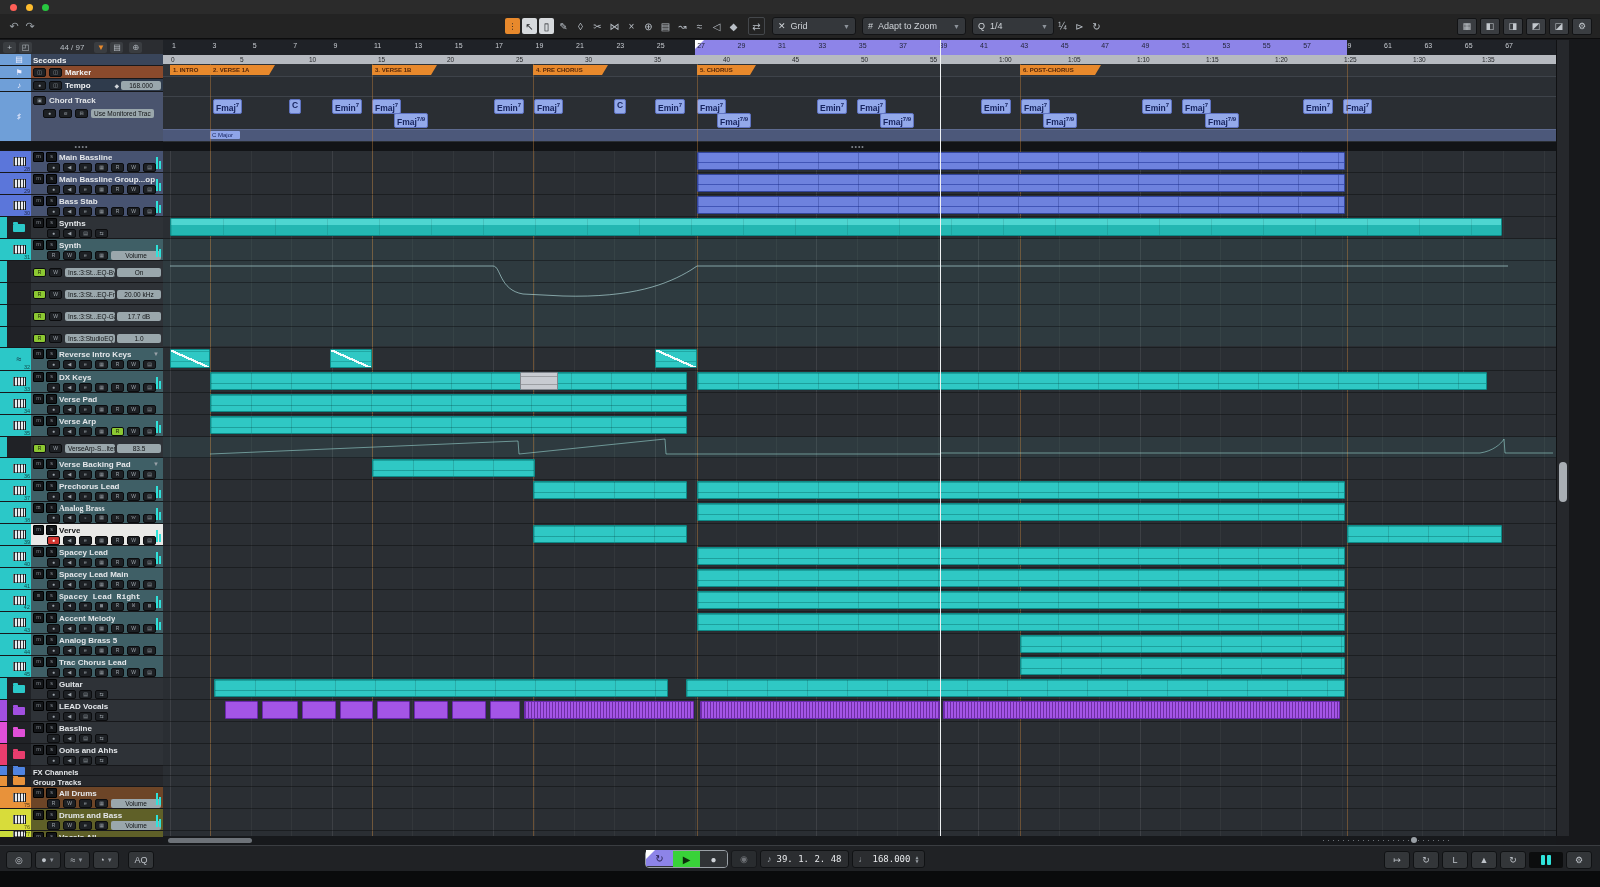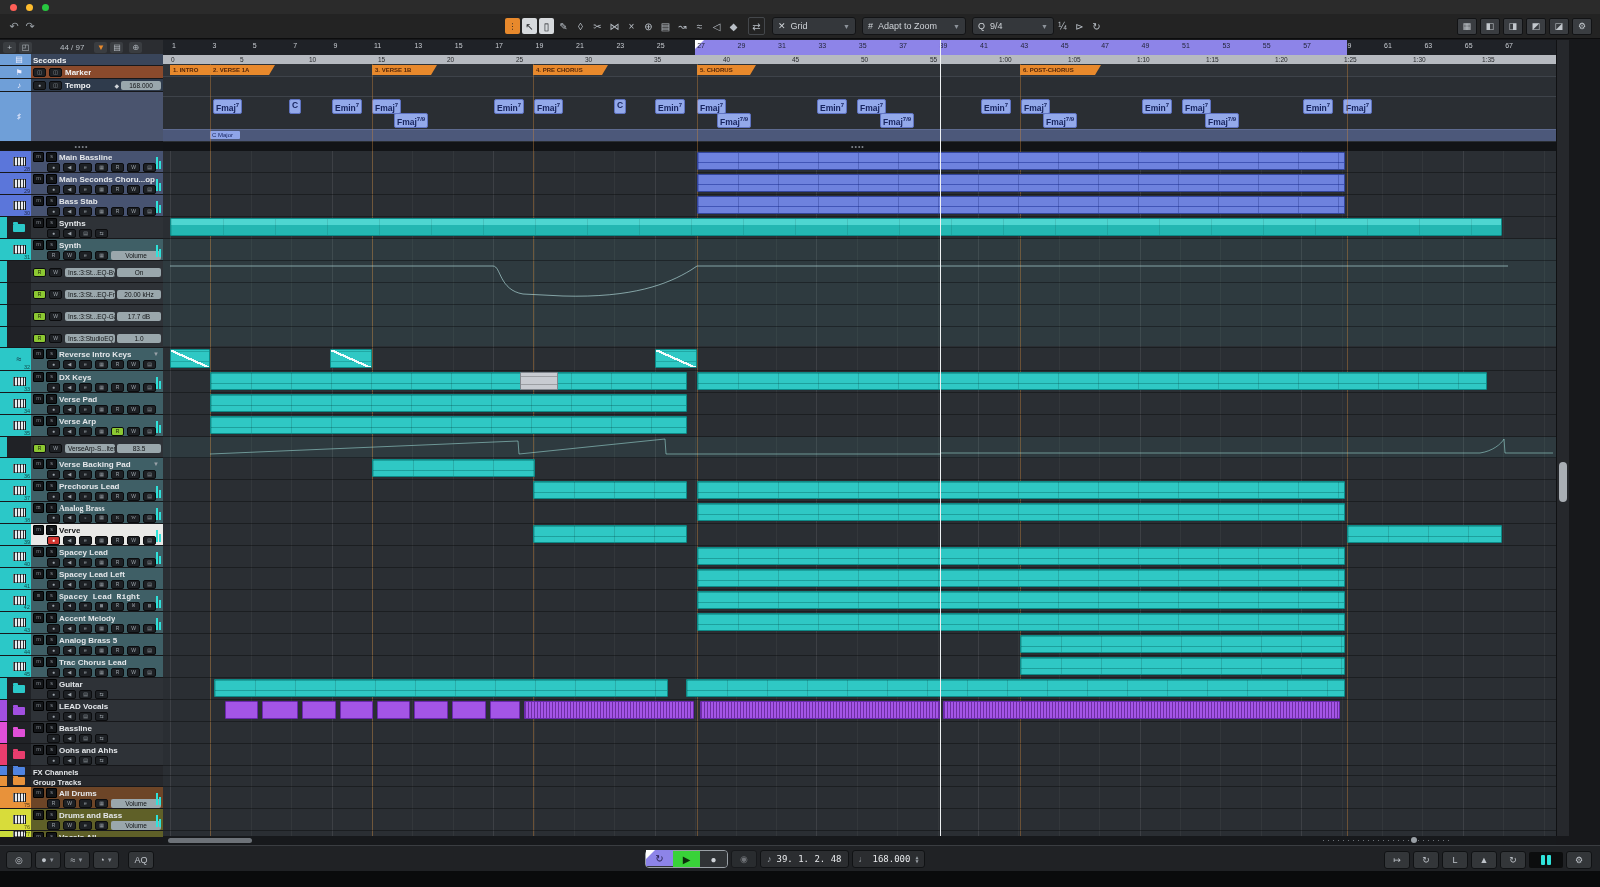--- a/index.html
+++ b/index.html
@@ -152,21 +152,21 @@
       <span>Grid</span>
       <span class="car">▼</span>
     </div>
     <div class="tsel" style="width:92px">
       <span>#</span>
       <span>Adapt to Zoom</span>
       <span class="car">▼</span>
     </div>
     <div class="tsel" style="width:70px">
       <span>Q</span>
-      <span>9/4</span>
+      <span>1/4</span>
       <span class="car">▼</span>
     </div>
     <div class="tool">¼</div>
     <div class="tool">⊳</div>
     <div class="tool">↻</div>
     <div style="margin-left:auto;display:flex;margin-right:8px" id="winbtns">
         <div class="winbtn">▦</div>
         <div class="winbtn">◧</div>
         <div class="winbtn">◨</div>
         <div class="winbtn">◩</div>
@@ -222,20 +222,32 @@
               <div style="margin-left: auto; color: rgb(207, 211, 216); font-size: 6px;">◆</div>
               <div class="pill" style="width: 34px; text-align: center;">168.000</div>
             </div>
           </div>
         </div>
         <div class="trow" style="top: 52px; height: 50px; background: rgb(74, 84, 110);">
           <div class="strip" style="background: rgb(111, 159, 216);"></div>
           <div class="cell" style="background: rgb(111, 159, 216);">
             <div style="color: rgb(238, 238, 255); font-size: 8px;">♯</div>
           </div>
+          <div class="tbody">
+            <div class="tline" style="margin-top: 2px;">
+              <div class="mb">▣</div>
+              <div class="tname">Chord Track</div>
+            </div>
+            <div class="tline" style="margin-top: 3px; padding-left: 10px;">
+              <div class="mb">●</div>
+              <div class="mb">≋</div>
+              <div class="mb">⊟</div>
+              <div class="pill" style="max-width: 78px;">Use Monitored Trac</div>
+            </div>
+          </div>
         </div>
         <div class="trow" style="top: 102px; height: 9px; background: rgb(19, 21, 24);">
           <div class="dots" style="margin: 0px auto; line-height: 9px;">••••</div>
         </div>
         <div class="trow" style="top: 111px; height: 22px; background: rgb(71, 83, 113);">
           <div class="strip" style="background: rgb(91, 118, 218);"></div>
           <div class="cell" style="background: rgb(91, 118, 218);">
             <div class="piano"></div>
             <div class="cellnum">28</div>
           </div>
@@ -263,21 +275,21 @@
         <div class="trow" style="top: 133px; height: 22px; background: rgb(71, 83, 113);">
           <div class="strip" style="background: rgb(91, 118, 218);"></div>
           <div class="cell" style="background: rgb(91, 118, 218);">
             <div class="piano"></div>
             <div class="cellnum">29</div>
           </div>
           <div class="tbody">
             <div class="tline">
               <div class="ms">m</div>
               <div class="ms">s</div>
-              <div class="tname">Main Seconds Choru...op</div>
+              <div class="tname">Main Bassline Group...op</div>
             </div>
             <div class="tline" style="padding-left: 14px;">
               <div class="mb">●</div>
               <div class="mb">◀</div>
               <div class="mb">e</div>
               <div class="mb">▦</div>
               <div class="mb">R</div>
               <div class="mb">W</div>
               <div class="mb">▤</div>
             </div>
@@ -654,21 +666,21 @@
         <div class="trow" style="top: 528px; height: 22px; background: rgb(63, 95, 102);">
           <div class="strip" style="background: rgb(43, 200, 200);"></div>
           <div class="cell" style="background: rgb(43, 200, 200);">
             <div class="piano"></div>
             <div class="cellnum">41</div>
           </div>
           <div class="tbody">
             <div class="tline">
               <div class="ms">m</div>
               <div class="ms">s</div>
-              <div class="tname">Spacey Lead Left</div>
+              <div class="tname">Spacey Lead Main</div>
             </div>
             <div class="tline" style="padding-left: 14px;">
               <div class="mb">●</div>
               <div class="mb">◀</div>
               <div class="mb">e</div>
               <div class="mb">▦</div>
               <div class="mb">R</div>
               <div class="mb">W</div>
               <div class="mb">▤</div>
             </div>

